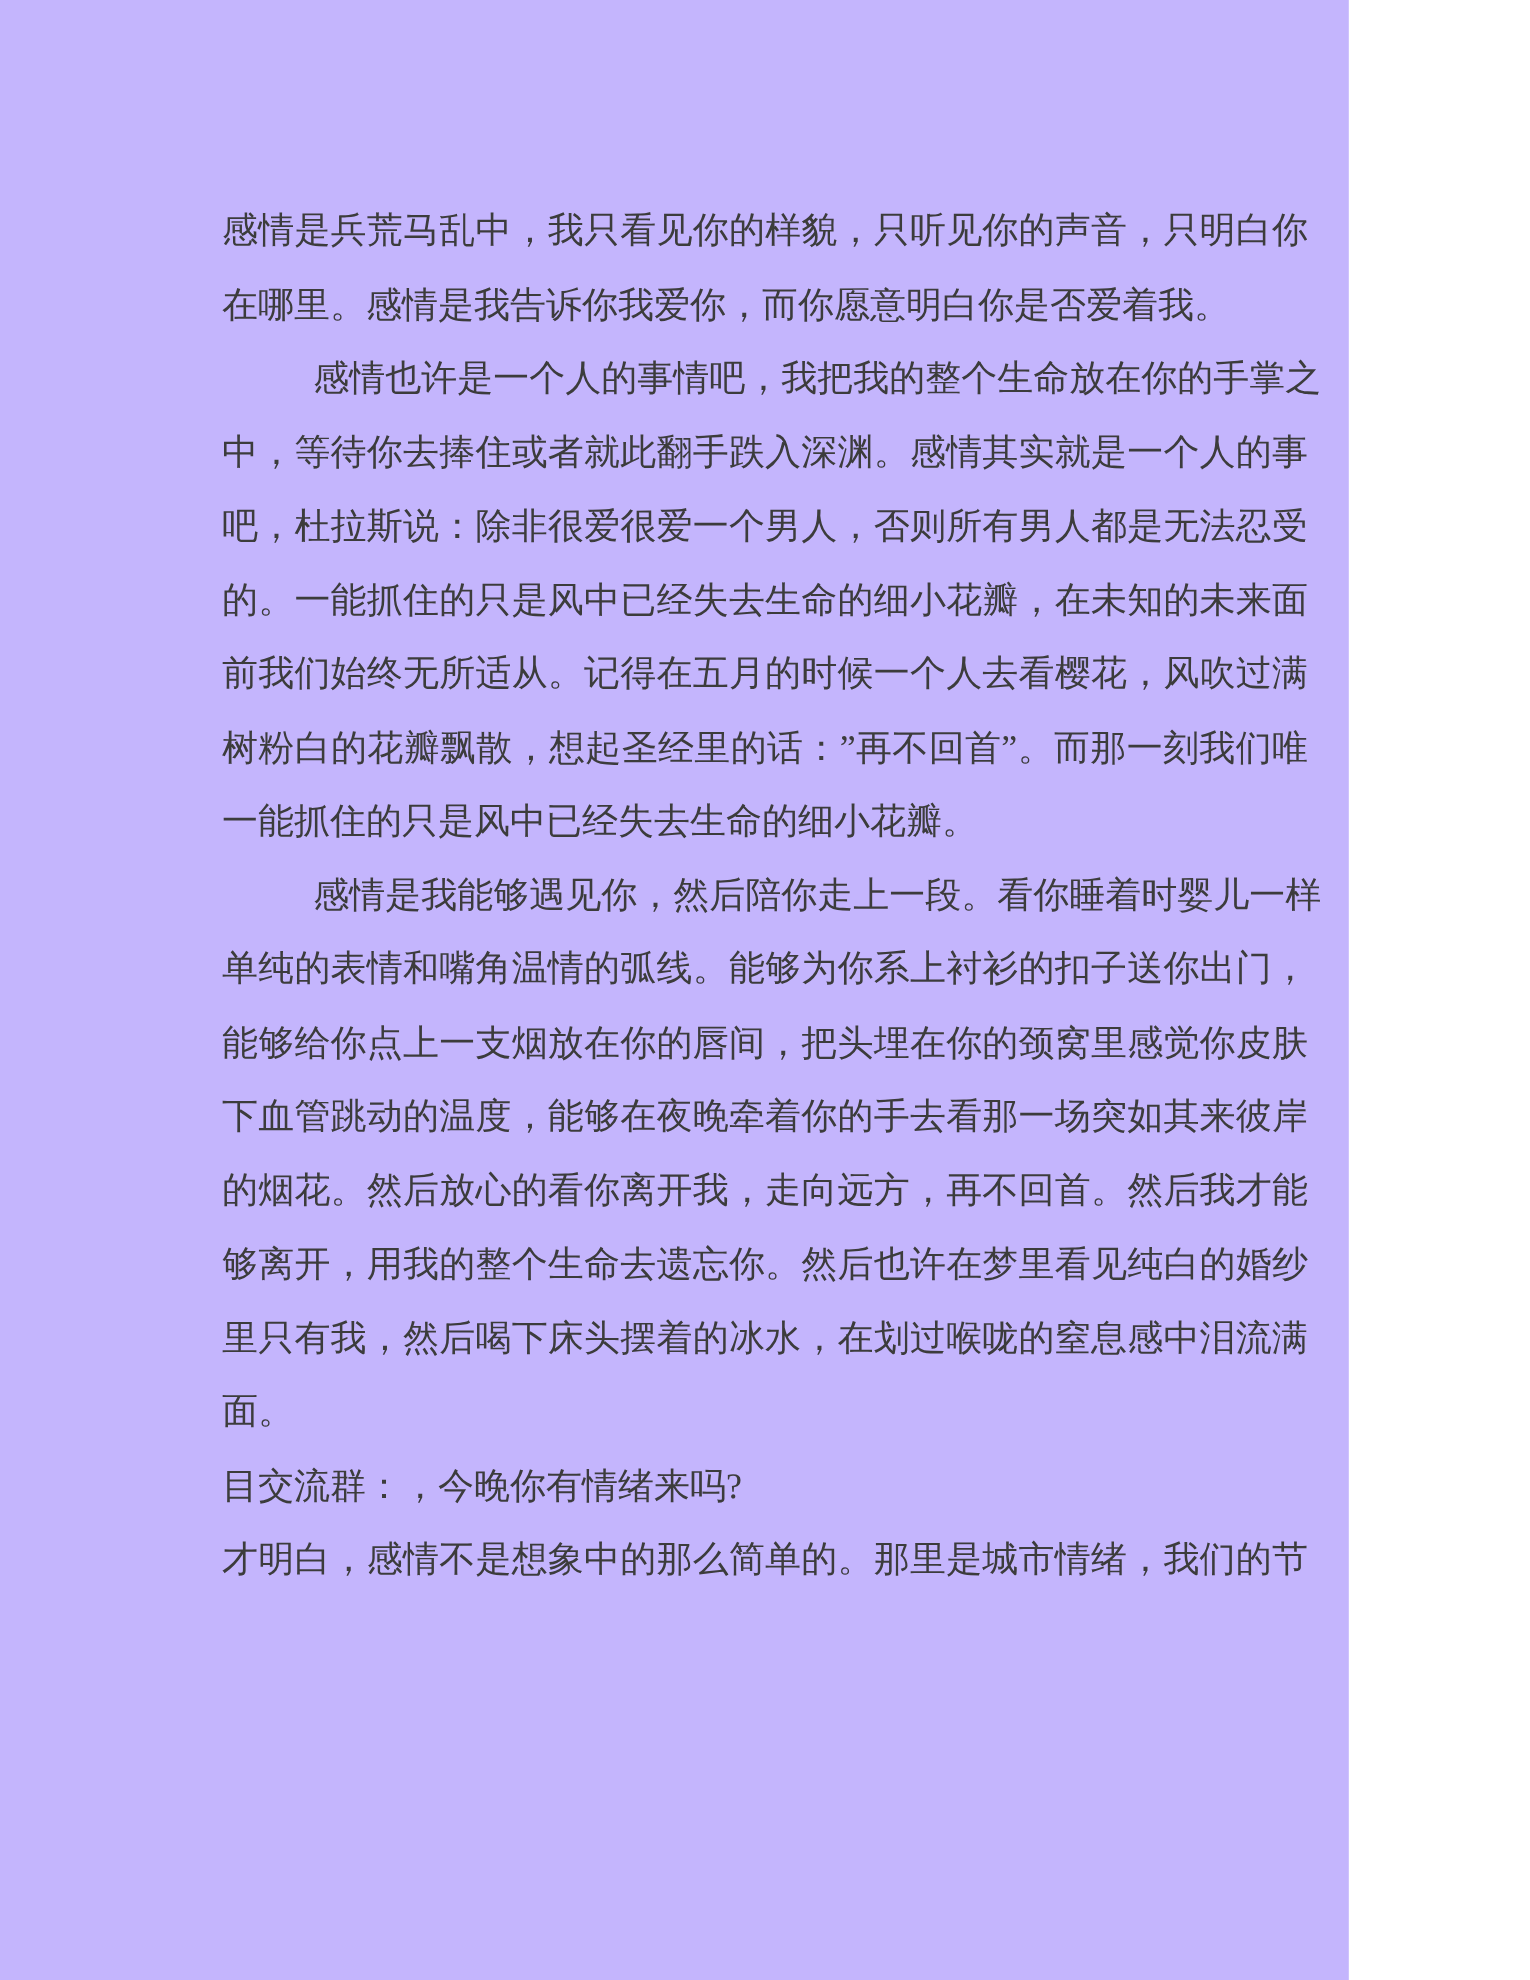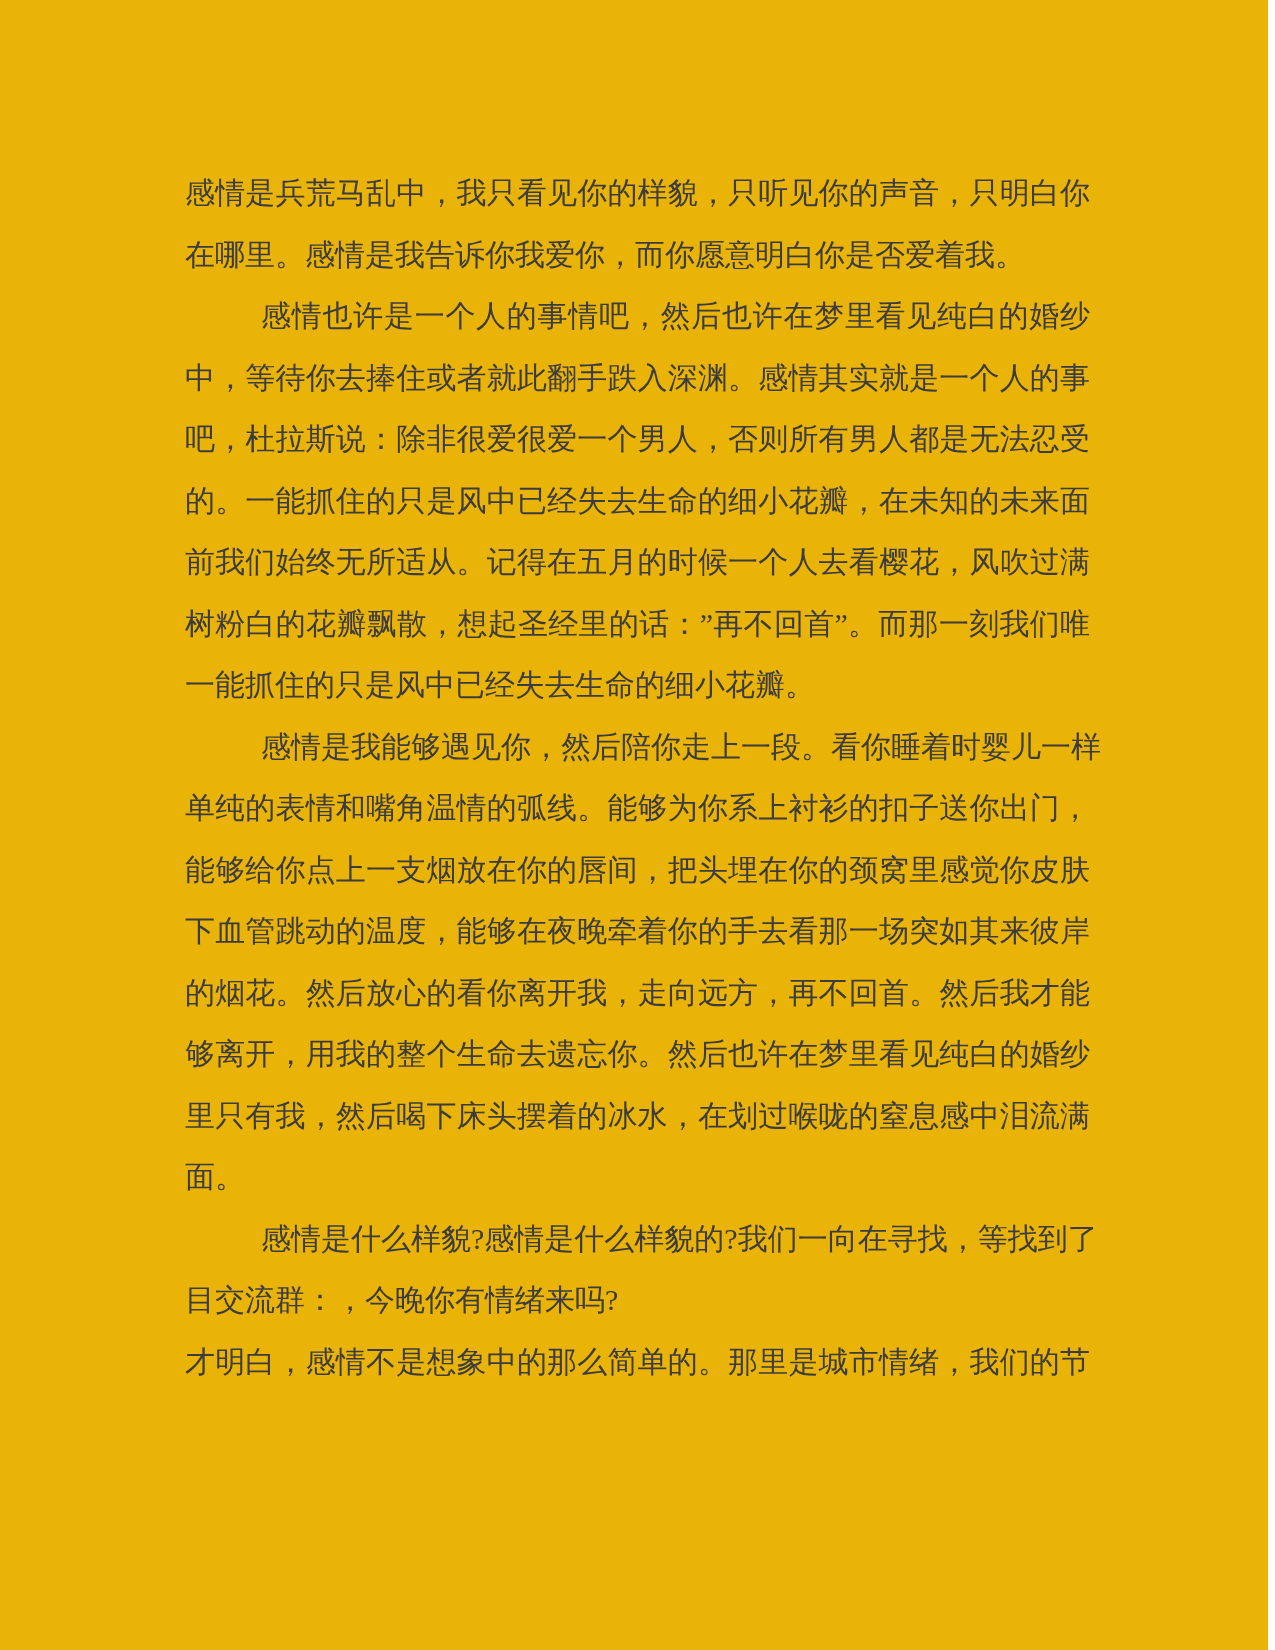--- a/index.html
+++ b/index.html
@@ -10,23 +10,23 @@
   body {
     width: 1275px;
     height: 1650px;
     position: relative;
     overflow: hidden;
     font-family: "Liberation Serif", "DejaVu Serif", serif;
   }
   .page {
     position: absolute;
     left: 0; top: 0;
-    width: 1268px;
+    width: 1124px;
     height: 1650px;
-    background: #eab308;
+    background: #c4b5fd;
   }
   .text-block {
     position: absolute;
     left: 185px;
     top: 162px;
     width: 905px;
     color: #3c3c3c;
     font-size: 30px;
     font-weight: 400;
     letter-spacing: 0px;
@@ -54,37 +54,36 @@
 </head>
 <body>
 
 <div class="page">
   <div class="text-block" style="color: rgb(60, 60, 60);">
       <div class="paragraph">
         <div class="line">感情是兵荒马乱中，我只看见你的样貌，只听见你的声音，只明白你</div>
         <div class="line last">在哪里。感情是我告诉你我爱你，而你愿意明白你是否爱着我。</div>
       </div>
       <div class="paragraph">
-        <div class="line first-indent">感情也许是一个人的事情吧，然后也许在梦里看见纯白的婚纱</div>
+        <div class="line first-indent">感情也许是一个人的事情吧，我把我的整个生命放在你的手掌之</div>
         <div class="line">中，等待你去捧住或者就此翻手跌入深渊。感情其实就是一个人的事</div>
         <div class="line">吧，杜拉斯说：除非很爱很爱一个男人，否则所有男人都是无法忍受</div>
         <div class="line">的。一能抓住的只是风中已经失去生命的细小花瓣，在未知的未来面</div>
         <div class="line">前我们始终无所适从。记得在五月的时候一个人去看樱花，风吹过满</div>
         <div class="line">树粉白的花瓣飘散，想起圣经里的话：”再不回首”。而那一刻我们唯</div>
         <div class="line last">一能抓住的只是风中已经失去生命的细小花瓣。</div>
       </div>
       <div class="paragraph">
         <div class="line first-indent">感情是我能够遇见你，然后陪你走上一段。看你睡着时婴儿一样</div>
         <div class="line">单纯的表情和嘴角温情的弧线。能够为你系上衬衫的扣子送你出门，</div>
         <div class="line">能够给你点上一支烟放在你的唇间，把头埋在你的颈窝里感觉你皮肤</div>
         <div class="line">下血管跳动的温度，能够在夜晚牵着你的手去看那一场突如其来彼岸</div>
         <div class="line">的烟花。然后放心的看你离开我，走向远方，再不回首。然后我才能</div>
         <div class="line">够离开，用我的整个生命去遗忘你。然后也许在梦里看见纯白的婚纱</div>
         <div class="line">里只有我，然后喝下床头摆着的冰水，在划过喉咙的窒息感中泪流满</div>
         <div class="line last">面。</div>
       </div>
       <div class="paragraph">
-        <div class="line first-indent">感情是什么样貌?感情是什么样貌的?我们一向在寻找，等找到了</div>
         <div class="line last">目交流群：，今晚你有情绪来吗?</div>
         <div class="line">才明白，感情不是想象中的那么简单的。那里是城市情绪，我们的节</div>
       </div>
     </div>
 </div>
 
 </body></html>

